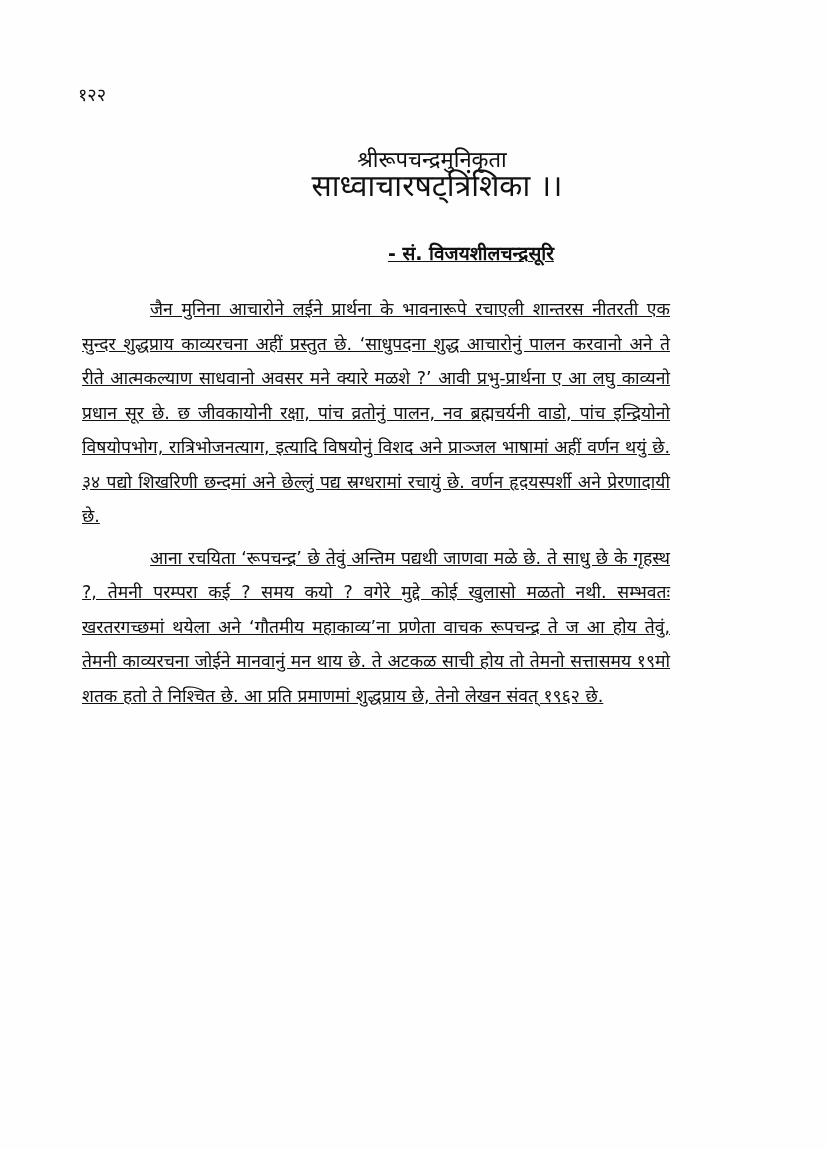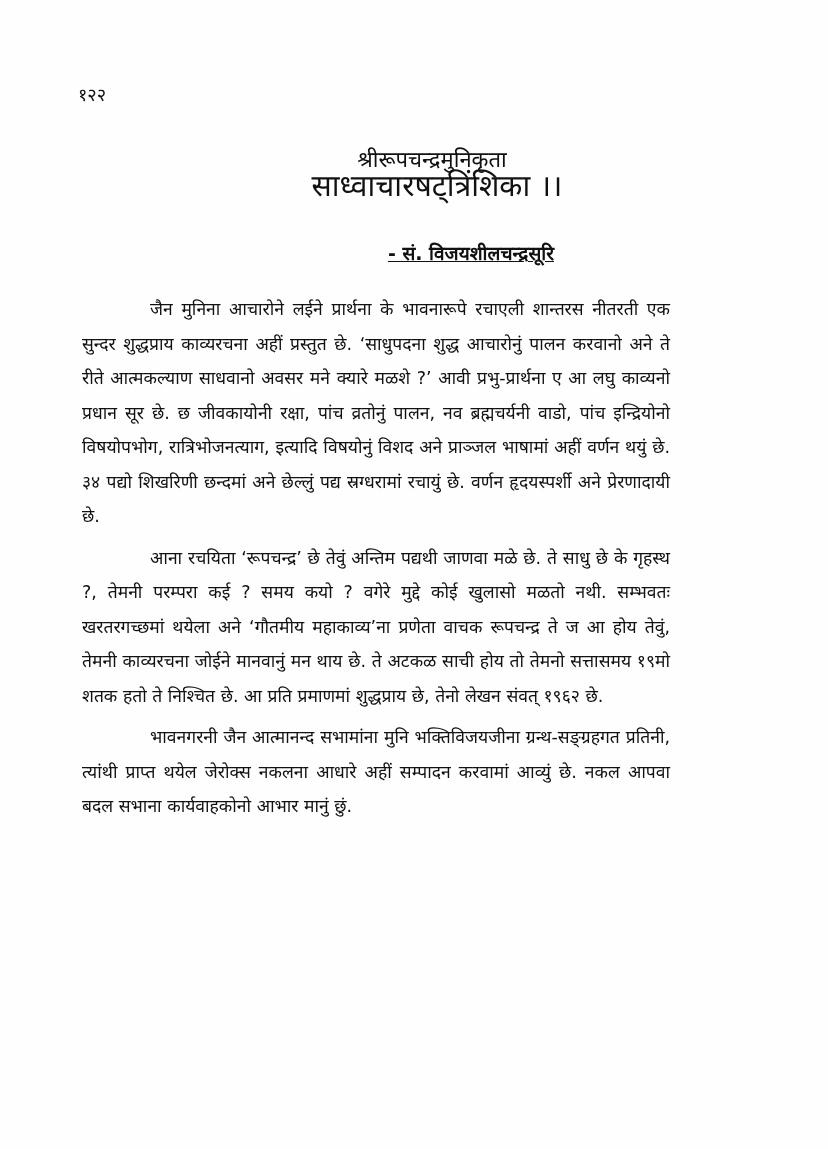--- a/index.html
+++ b/index.html
@@ -75,36 +75,36 @@
       left: 82px;
       width: 588px;
       font-size: 17.5px;
       line-height: 34.5px;
     }
     .para {
       margin: 0 0 7px 0;
       text-indent: 68px;
       text-align: justify;
       text-align-last: left;
+      text-decoration: underline;
     }
   </style>
 </head>
 <body>
 
 <div class="page">
 
   <div class="running-head">
     <span class="page-number">१२२</span>
   </div>
 
   <div class="author-line">श्रीरूपचन्द्रमुनिकृता</div>
 
   <div class="main-title">साध्वाचारषट्त्रिंशिका ।।</div>
 
   <div class="editor-line">- सं. विजयशीलचन्द्रसूरि</div>
 
   <div class="body-text">
     <p class="para">जैन मुनिना आचारोने लईने प्रार्थना के भावनारूपे रचाएली शान्तरस नीतरती एक सुन्दर शुद्धप्राय काव्यरचना अहीं प्रस्तुत छे. ‘साधुपदना शुद्ध आचारोनुं पालन करवानो अने ते रीते आत्मकल्याण साधवानो अवसर मने क्यारे मळशे ?’ आवी प्रभु-प्रार्थना ए आ लघु काव्यनो प्रधान सूर छे. छ जीवकायोनी रक्षा, पांच व्रतोनुं पालन, नव ब्रह्मचर्यनी वाडो, पांच इन्द्रियोनो विषयोपभोग, रात्रिभोजनत्याग, इत्यादि विषयोनुं विशद अने प्राञ्जल भाषामां अहीं वर्णन थयुं छे. ३४ पद्यो शिखरिणी छन्दमां अने छेल्लुं पद्य स्रग्धरामां रचायुं छे. वर्णन हृदयस्पर्शी अने प्रेरणादायी छे.</p>
     <p class="para">आना रचयिता ‘रूपचन्द्र’ छे तेवुं अन्तिम पद्यथी जाणवा मळे छे. ते साधु छे के गृहस्थ ?, तेमनी परम्परा कई ? समय कयो ? वगेरे मुद्दे कोई खुलासो मळतो नथी. सम्भवतः खरतरगच्छमां थयेला अने ‘गौतमीय महाकाव्य’ना प्रणेता वाचक रूपचन्द्र ते ज आ होय तेवुं, तेमनी काव्यरचना जोईने मानवानुं मन थाय छे. ते अटकळ साची होय तो तेमनो सत्तासमय १९मो शतक हतो ते निश्चित छे. आ प्रति प्रमाणमां शुद्धप्राय छे, तेनो लेखन संवत् १९६२ छे.</p>
-    <p class="para">भावनगरनी जैन आत्मानन्द सभामांना मुनि भक्तिविजयजीना ग्रन्थ-सङ्ग्रहगत प्रतिनी, त्यांथी प्राप्त थयेल जेरोक्स नकलना आधारे अहीं सम्पादन करवामां आव्युं छे. नकल आपवा बदल सभाना कार्यवाहकोनो आभार मानुं छुं.</p>
   </div>
 
 </div>
 
 </body></html>

